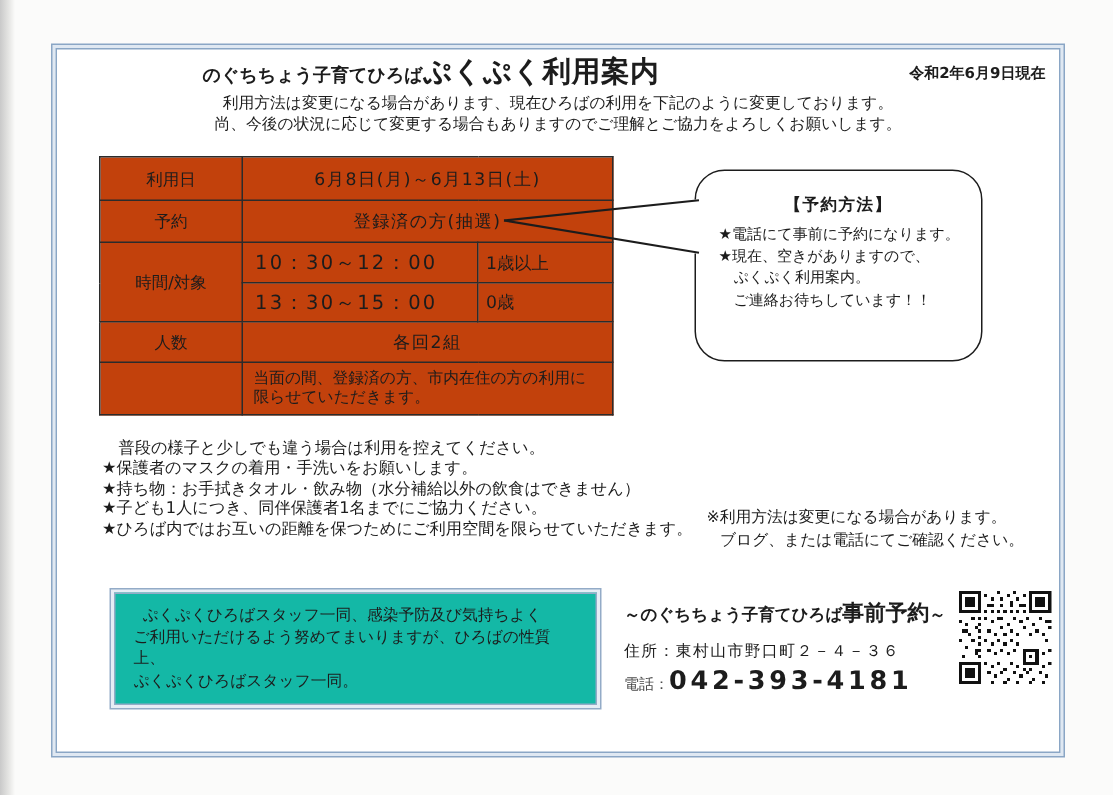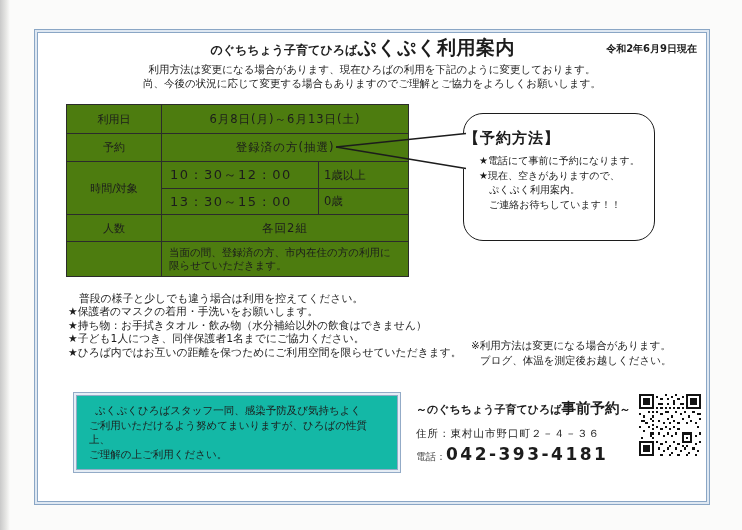--- a/index.html
+++ b/index.html
@@ -7,37 +7,37 @@
     width:742px;height:530px;position:relative;overflow:hidden;
     background:#fbfbfa;color:#1c1c1c;
     font-family:"DejaVu Sans","Liberation Sans",sans-serif;
   }
   .photo-edge{position:absolute;left:0;top:0;width:10px;height:100%;
     background:linear-gradient(to right,#c9c9c9 0%,#e6e6e4 60%,#fbfbfa 100%);}
   
   .page{position:absolute;left:37px;top:32px;width:668px;height:468px;background:#fff;
     border:1px solid #8aa6c5;box-shadow:0 0 0 2px #dfe8f2,0 0 0 3px #8aa6c5;}
   
-  .title-wrap{position:absolute;top:2px;left:77px;width:400px;text-align:right;white-space:nowrap;}
+  .title-wrap{position:absolute;top:2px;left:97px;width:400px;text-align:left;white-space:nowrap;}
   .title-prefix{font-size:12px;font-weight:bold;}
   .title-main{font-size:19px;font-weight:bold;letter-spacing:.5px;}
   .as-of{position:absolute;top:9px;right:9px;font-size:10px;font-weight:bold;}
   .intro{position:absolute;top:29px;left:0;width:100%;text-align:center;font-size:10.5px;line-height:14px;}
   
   .info-table{position:absolute;left:28px;top:71px;border-collapse:collapse;table-layout:fixed;z-index:1;}
   .info-table td{border:1px solid #2b2b2b;font-size:11.5px;text-align:center;vertical-align:middle;
-    padding:0;letter-spacing:1px;background:#4d7c0f;}
+    padding:0;letter-spacing:1px;background:#c2410c;}
   .info-table .lbl{font-size:11px;letter-spacing:0;}
   .info-table .time{text-align:left;padding-left:8px;font-size:13px;letter-spacing:1.5px;}
   .info-table .age{text-align:left;padding-left:5px;font-size:11.5px;letter-spacing:0;}
   .info-table .note-cell{text-align:left;font-size:10.5px;line-height:13px;padding:3px 7px;letter-spacing:0;}
   
   .bubble{position:absolute;left:425px;top:80px;width:192px;height:128px;background:#fff;
     border:1.5px solid #1c1c1c;border-radius:20px;z-index:2;box-sizing:border-box;}
-  .bubble-heading{text-align:left;font-size:15px;font-weight:bold;margin-top:15px;letter-spacing:1px;}
+  .bubble-heading{text-align:center;font-size:11px;font-weight:bold;margin-top:15px;letter-spacing:1px;}
   .bubble-lines{margin:6px 0 0 15px;font-size:10px;line-height:14.5px;}
   .bubble-lines .cont{padding-left:10px;}
   .tail-svg{position:absolute;left:280px;top:85px;width:152px;height:60px;z-index:3;pointer-events:none;}
   
   .notices{position:absolute;left:30px;top:259px;font-size:10.8px;line-height:13.4px;white-space:nowrap;}
   .notices .indent1{padding-left:11px;}
   .notices .indent2{padding-left:58px;}
   
   .change-note{position:absolute;left:433px;top:305px;font-size:10.5px;line-height:15px;}
   .change-note .l2{padding-left:9px;}
@@ -125,27 +125,27 @@
   <div class="notices">
     <div class="indent1">普段の様子と少しでも違う場合は利用を控えてください。</div>
     <div>★保護者のマスクの着用・手洗いをお願いします。</div>
     <div>★持ち物：お手拭きタオル・飲み物（水分補給以外の飲食はできません）</div>
     <div>★子ども1人につき、同伴保護者1名までにご協力ください。</div>
     <div>★ひろば内ではお互いの距離を保つためにご利用空間を限らせていただきます。</div>
   </div>
 
   <div class="change-note">
     <div>※利用方法は変更になる場合があります。</div>
-    <div class="l2">ブログ、体温を測定後お越しください。</div>
+    <div class="l2">ブログ、または電話にてご確認ください。</div>
   </div>
 
   <div class="disclaimer">
     <div class="first">ぷくぷくひろばスタッフ一同、感染予防及び気持ちよく</div>
     <div>ご利用いただけるよう努めてまいりますが、ひろばの性質上、</div>
-    <div>ご理解の上ご利用ください。</div>
+    <div>ぷくぷくひろばスタッフ一同。</div>
   </div>
 
   <div class="contact">
     <div class="contact-heading">
       <span>～のぐちちょう子育てひろば</span><span class="contact-name">事前予約</span><span>～</span>
     </div>
     <div class="addr-row">
       <span>住所：</span><span>東村山市野口町２－４－３６</span>
     </div>
     <div class="phone-row">

